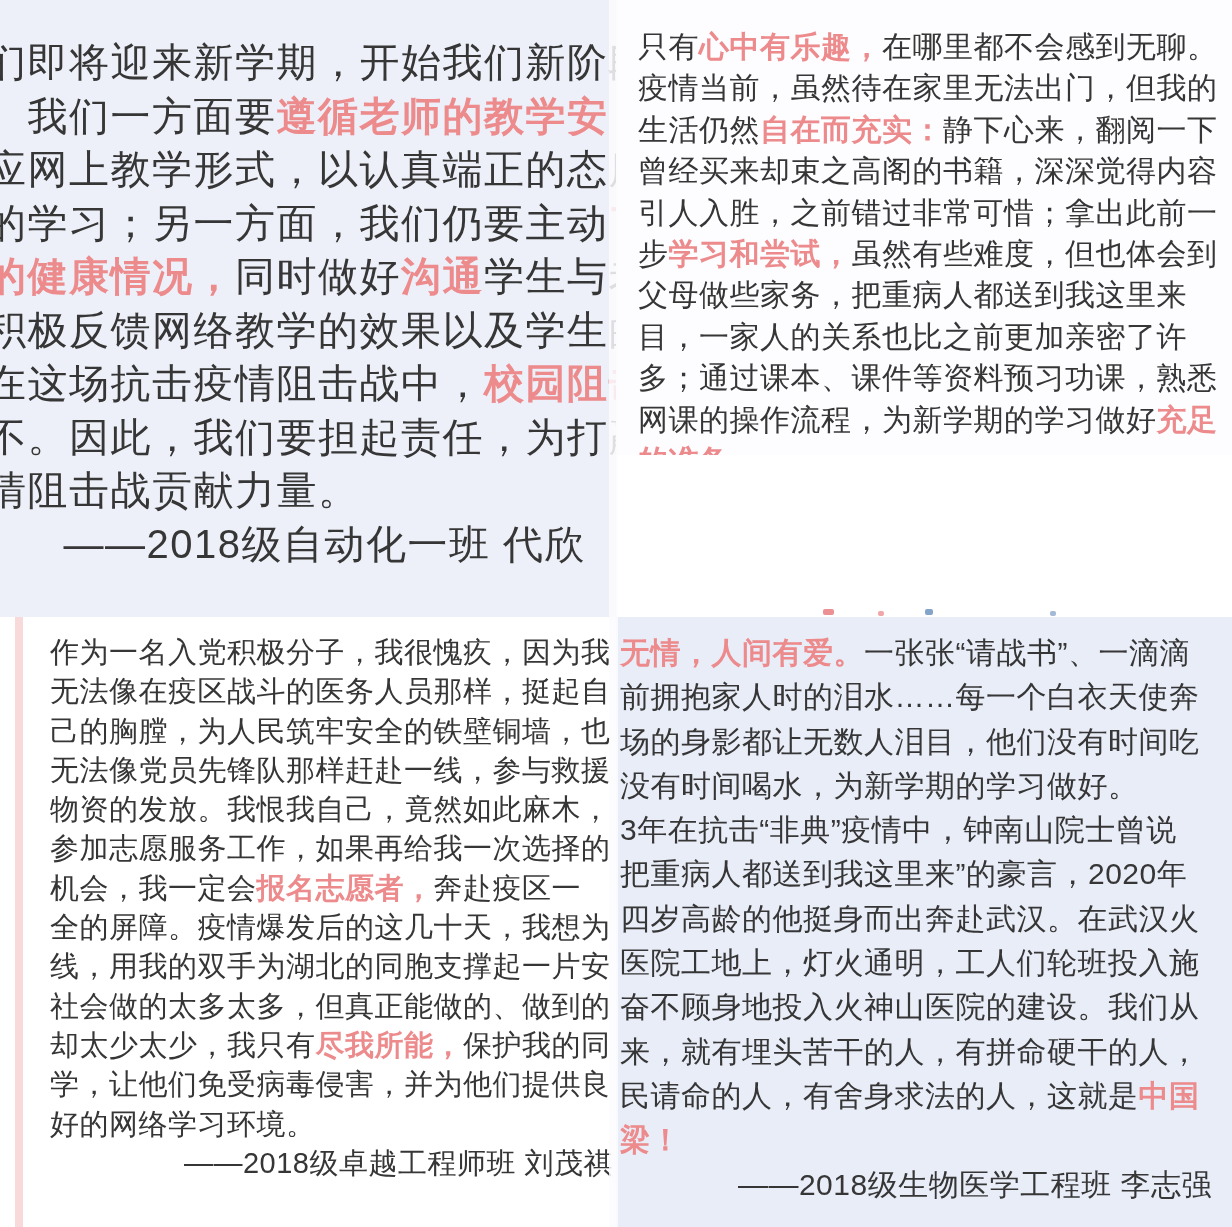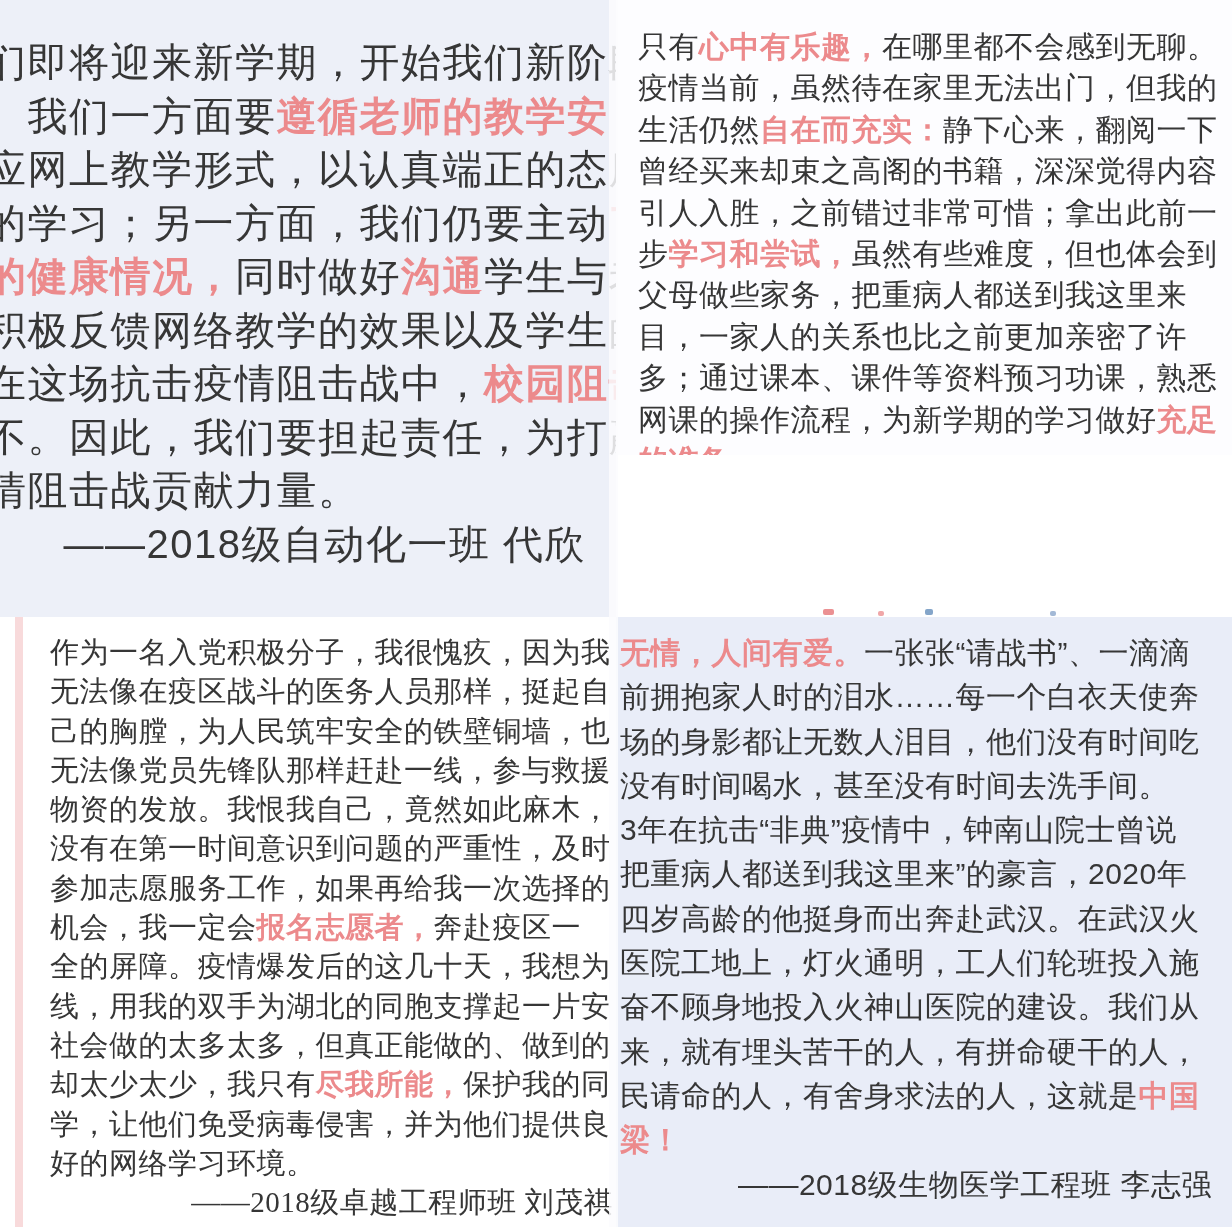--- a/index.html
+++ b/index.html
@@ -18,21 +18,21 @@
   .text{color:#363636;font-weight:500;}
   .line{white-space:nowrap;}
   .hl{color:#ec8a8c;font-weight:700;}
   .sig{text-align:right;}
   
   .panel-tl .text{margin-left:-14px;padding-top:36px;font-size:40px;line-height:53.5px;letter-spacing:1.5px;}
   .panel-tl .sig{padding-right:30px;}
   .panel-tr .text{padding:26px 10px 0 22px;font-size:30px;line-height:41.4px;letter-spacing:0.5px;}
   .panel-tr .sig{padding-right:6px;font-weight:bold;}
   .panel-bl .text{padding:16px 10px 0 35px;font-size:29px;line-height:39.3px;letter-spacing:0.5px;}
-  .panel-bl .sig{padding-right:8px;font-family:Liberation Serif, serif;}
+  .panel-bl .sig{padding-right:8px;}
   .panel-br .text{padding:14px 10px 0 4px;font-size:30px;line-height:44.3px;letter-spacing:0.5px;}
   .panel-br .sig{padding-right:10px;}
   
   .remnant{position:absolute;border-radius:2px;}
   .remnant.r1{left:823px;top:609px;width:11px;height:6px;background:#eb9193;}
   .remnant.r2{left:878px;top:611px;width:6px;height:5px;background:#f0a7a8;}
   .remnant.r3{left:925px;top:609px;width:8px;height:6px;background:#84a5c9;}
   .remnant.r4{left:1050px;top:611px;width:6px;height:5px;background:#a3b9d6;}
 </style>
 </head>
@@ -70,38 +70,37 @@
       </div>
     </section>
   <section class="panel panel-bl">
     <div class="edge-strip"></div>
   <div class="text">
         <div class="line"><span class="">作为一名入党积极分子，我很愧疚，因为我</span></div>
         <div class="line"><span class="">无法像在疫区战斗的医务人员那样，挺起自</span></div>
         <div class="line"><span class="">己的胸膛，为人民筑牢安全的铁壁铜墙，也</span></div>
         <div class="line"><span class="">无法像党员先锋队那样赶赴一线，参与救援</span></div>
         <div class="line"><span class="">物资的发放。我恨我自己，竟然如此麻木，</span></div>
-        <div class="line"><span class="">没有在第一时间意识到问题的严重性，及时</span></div>
         <div class="line"><span class="">参加志愿服务工作，如果再给我一次选择的</span></div>
         <div class="line"><span class="">机会，我一定会</span><span class="hl">报名志愿者，</span><span class="">奔赴疫区一</span></div>
         <div class="line"><span class="">全的屏障。疫情爆发后的这几十天，我想为</span></div>
         <div class="line"><span class="">线，用我的双手为湖北的同胞支撑起一片安</span></div>
         <div class="line"><span class="">社会做的太多太多，但真正能做的、做到的</span></div>
         <div class="line"><span class="">却太少太少，我只有</span><span class="hl">尽我所能，</span><span class="">保护我的同</span></div>
         <div class="line"><span class="">学，让他们免受病毒侵害，并为他们提供良</span></div>
         <div class="line"><span class="">好的网络学习环境。</span></div>
         <div class="line sig">——2018级卓越工程师班 刘茂祺</div>
       </div>
     </section>
   <section class="panel panel-br">
       <div class="text">
         <div class="line"><span class="hl">无情，人间有爱。</span><span class="">一张张“请战书”、一滴滴</span></div>
         <div class="line"><span class="">前拥抱家人时的泪水……每一个白衣天使奔</span></div>
         <div class="line"><span class="">场的身影都让无数人泪目，他们没有时间吃</span></div>
-        <div class="line"><span class="">没有时间喝水，甚至没有时间去洗手间。</span></div>
+        <div class="line"><span class="">没有时间喝水，为新学期的学习做好。</span></div>
         <div class="line"><span class="">3年在抗击“非典”疫情中，钟南山院士曾说</span></div>
         <div class="line"><span class="">把重病人都送到我这里来”的豪言，2020年</span></div>
         <div class="line"><span class="">四岁高龄的他挺身而出奔赴武汉。在武汉火</span></div>
         <div class="line"><span class="">医院工地上，灯火通明，工人们轮班投入施</span></div>
         <div class="line"><span class="">奋不顾身地投入火神山医院的建设。我们从</span></div>
         <div class="line"><span class="">来，就有埋头苦干的人，有拼命硬干的人，</span></div>
         <div class="line"><span class="">民请命的人，有舍身求法的人，这就是</span><span class="hl">中国</span></div>
         <div class="line"><span class="hl">梁！</span></div>
         <div class="line sig">——2018级生物医学工程班 李志强</div>
       </div>

